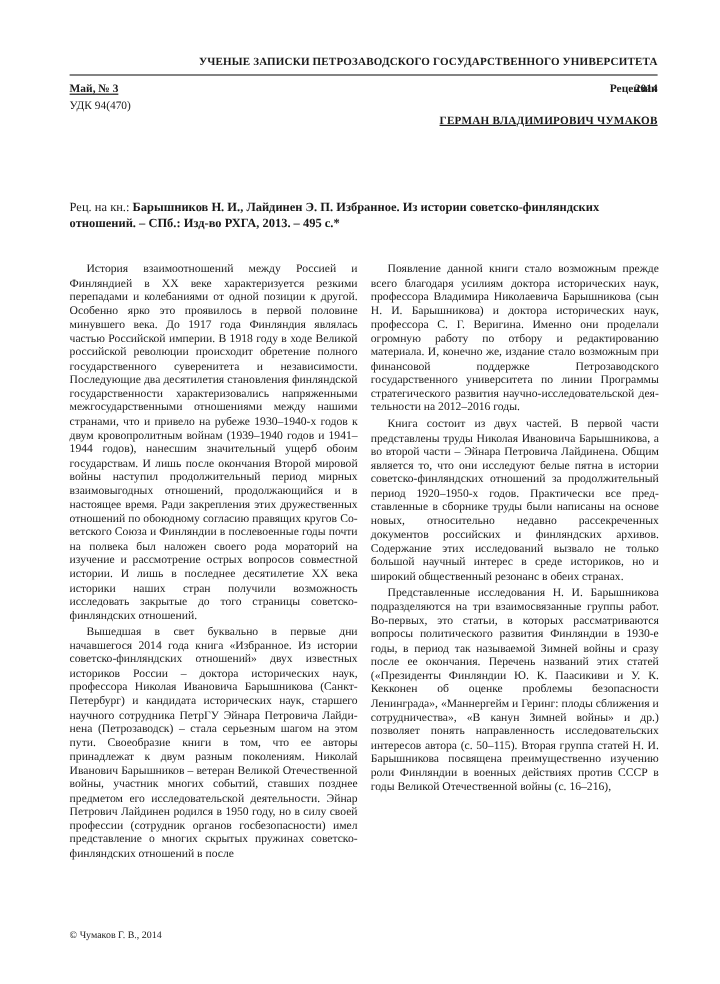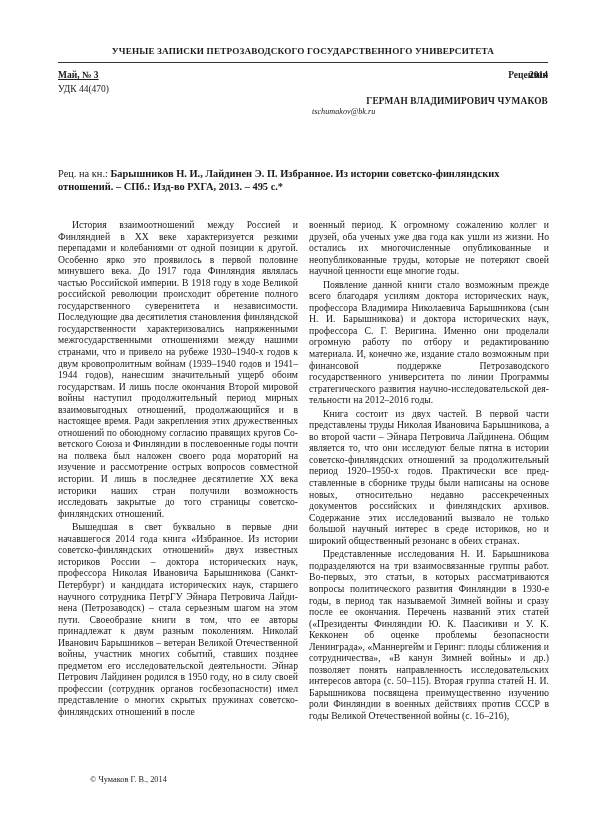--- a/index.html
+++ b/index.html
@@ -1,65 +1,63 @@
 <!DOCTYPE html>
 <html><head>
   <meta charset="utf-8">
   <style>
     html, body { margin: 0; padding: 0; background: #ffffff; }
     body { width: 600px; height: 820px; position: relative; overflow: hidden;
       font-family: "Liberation Serif", "DejaVu Serif", serif; color: #1a1a1a; }
-    .journal-title { position: absolute; left: 58px; width: 490px; top: 46px; text-align: center;
+    .journal-title { position: absolute; left: 58px; width: 490px; top: 46px; text-align: right;
       font-weight: bold; font-size: 9.2px; letter-spacing: 0.15px; }
     .rule { position: absolute; left: 58px; width: 490px; top: 62px; height: 0; border-top: 1px solid #333; }
     .meta-row { position: absolute; left: 58px; width: 490px; top: 70px; font-weight: bold; font-size: 9.5px; height: 12px; }
     .meta-row .issue { position: absolute; left: 0; text-decoration: underline; }
     .meta-row .section { position: absolute; left: 0; width: 100%; text-align: right; }
     .meta-row .year { position: absolute; right: 0; text-align: right; }
     .udk { position: absolute; left: 58px; top: 84px; font-size: 9.5px; }
     .author { position: absolute; left: 312px; width: 236px; top: 96px; font-size: 8.2px; line-height: 10.2px; }
-    .author .name { text-align: right; font-weight: bold; font-size: 9.3px; letter-spacing: 0.2px; margin-bottom: 1px; }
+    .author .name { text-align: right; font-weight: bold; font-size: 9.3px; letter-spacing: 0.2px; margin-bottom: 1px; text-decoration: underline; }
     .author .affil { text-align: justify; }
     .author .email { font-style: italic; }
     .review-ref { position: absolute; left: 58px; width: 490px; top: 168px; font-size: 10.4px; line-height: 12.5px; font-weight: bold; }
     .review-ref .prefix { font-weight: normal; }
     .col { position: absolute; top: 219px; width: 240px; font-size: 9.7px; line-height: 11.55px; text-align: justify; hyphens: manual; }
     .col.left { left: 58px; }
     .col.right { left: 309px; }
     .col p { margin: 0 0 2px 0; text-indent: 14px; }
     .col p.cont { text-indent: 0; }
-    .footnote { position: absolute; left: 58px; top: 775px; font-size: 8.3px; margin-left: 32px; }
+    .footnote { position: absolute; left: 58px; top: 775px; font-size: 8.3px; }
   </style>
 </head>
 <body>
 
 <div class="journal-title">УЧЕНЫЕ ЗАПИСКИ ПЕТРОЗАВОДСКОГО ГОСУДАРСТВЕННОГО УНИВЕРСИТЕТА</div>
 <div class="rule"></div>
 <div class="meta-row">
   <span class="section">Рецензии</span>
   <span class="issue">Май, № 3</span>
   <span class="year">2014</span>
 </div>
-<div class="udk">УДК 44(470)</div>
+<div class="udk">УДК 94(470)</div>
 
 <div class="author">
   <div class="name">ГЕРМАН ВЛАДИМИРОВИЧ ЧУМАКОВ</div>
-  <div class="email">tschumakov@bk.ru</div>
 </div>
 
 <div class="review-ref">
   <span class="prefix">Рец. на кн.:</span>
   <span>Барышников Н. И., Лайдинен Э. П. Избранное. Из истории советско-финляндских отношений. – СПб.: Изд-во РХГА, 2013. – 495 с.*</span>
 </div>
 
 <div class="col left">
   <p>История взаимоотношений между Россией и Финляндией в ХХ веке характеризуется резкими перепадами и колебаниями от одной позиции к другой. Особенно ярко это проявилось в первой половине минувшего века. До 1917 года Фин­ляндия являлась частью Российской империи. В 1918 году в ходе Великой российской рево­люции происходит обретение полного госу­дарственного суверенитета и независимости. Последующие два десятилетия становления фин­ляндской государственности характеризовались напряженными межгосударственными отноше­ниями между нашими странами, что и привело на рубеже 1930–1940-х годов к двум кровопро­литным войнам (1939–1940 годов и 1941–1944 годов), нанесшим значительный ущерб обоим государствам. И лишь после окончания Второй мировой войны наступил продолжительный период мирных взаимовыгодных отношений, продолжающийся и в настоящее время. Ради закрепления этих дружественных отношений по обоюдному согласию правящих кругов Со­ветского Союза и Финляндии в послевоенные годы почти на полвека был наложен своего рода мораторий на изучение и рассмотрение острых вопросов совместной истории. И лишь в послед­нее десятилетие ХХ века историки наших стран получили возможность исследовать закрытые до того страницы советско-финляндских отно­шений.</p>
   <p>Вышедшая в свет буквально в первые дни начавшегося 2014 года книга «Избранное. Из истории советско-финляндских отношений» двух известных историков России – доктора исторических наук, профессора Николая Ива­новича Барышникова (Санкт-Петербург) и кан­дидата исторических наук, старшего научного сотрудника ПетрГУ Эйнара Петровича Лайди­нена (Петрозаводск) – стала серьезным шагом на этом пути. Своеобразие книги в том, что ее ав­торы принадлежат к двум разным поколениям. Николай Иванович Барышников – ветеран Ве­ликой Отечественной войны, участник многих событий, ставших позднее предметом его ис­следовательской деятельности. Эйнар Петрович Лайдинен родился в 1950 году, но в силу своей профессии (сотрудник органов госбезопасности) имел представление о многих скрытых пружи­нах советско-финляндских отношений в после­</p>
 </div>
 
 <div class="col right">
-  <p class="cont">военный период. К огромному сожалению кол­лег и друзей, оба ученых уже два года как ушли из жизни. Но остались их многочисленные опу­бликованные и неопубликованные труды, кото­рые не потеряют своей научной ценности еще многие годы.</p>
   <p>Появление данной книги стало возможным прежде всего благодаря усилиям доктора исто­рических наук, профессора Владимира Николае­вича Барышникова (сын Н. И. Барышникова) и доктора исторических наук, профессора С. Г. Ве­ригина. Именно они проделали огромную работу по отбору и редактированию материала. И, конеч­но же, издание стало возможным при финансовой поддержке Петрозаводского государственного университета по линии Программы стратегиче­ского развития научно-исследовательской дея­тельности на 2012–2016 годы.</p>
   <p>Книга состоит из двух частей. В первой ча­сти представлены труды Николая Ивановича Барышникова, а во второй части – Эйнара Пе­тровича Лайдинена. Общим является то, что они исследуют белые пятна в истории советско-финляндских отношений за продолжительный период 1920–1950-х годов. Практически все пред­ставленные в сборнике труды были написаны на основе новых, относительно недавно рассекре­ченных документов российских и финляндских архивов. Содержание этих исследований вызва­ло не только большой научный интерес в среде историков, но и широкий общественный резо­нанс в обеих странах.</p>
   <p>Представленные исследования Н. И. Барыш­никова подразделяются на три взаимосвязанные группы работ. Во-первых, это статьи, в кото­рых рассматриваются вопросы политического развития Финляндии в 1930-е годы, в период так называемой Зимней войны и сразу после ее окончания. Перечень названий этих статей («Президенты Финляндии Ю. К. Паасикиви и У. К. Кекконен об оценке проблемы безопасно­сти Ленинграда», «Маннергейм и Геринг: плоды сближения и сотрудничества», «В канун Зимней войны» и др.) позволяет понять направленность исследовательских интересов автора (с. 50–115). Вторая группа статей Н. И. Барышникова по­священа преимущественно изучению роли Фин­ляндии в военных действиях против СССР в годы Великой Отечественной войны (с. 16–216),</p>
 </div>
 
 <div class="footnote">© Чумаков Г. В., 2014</div>
 
 </body></html>

